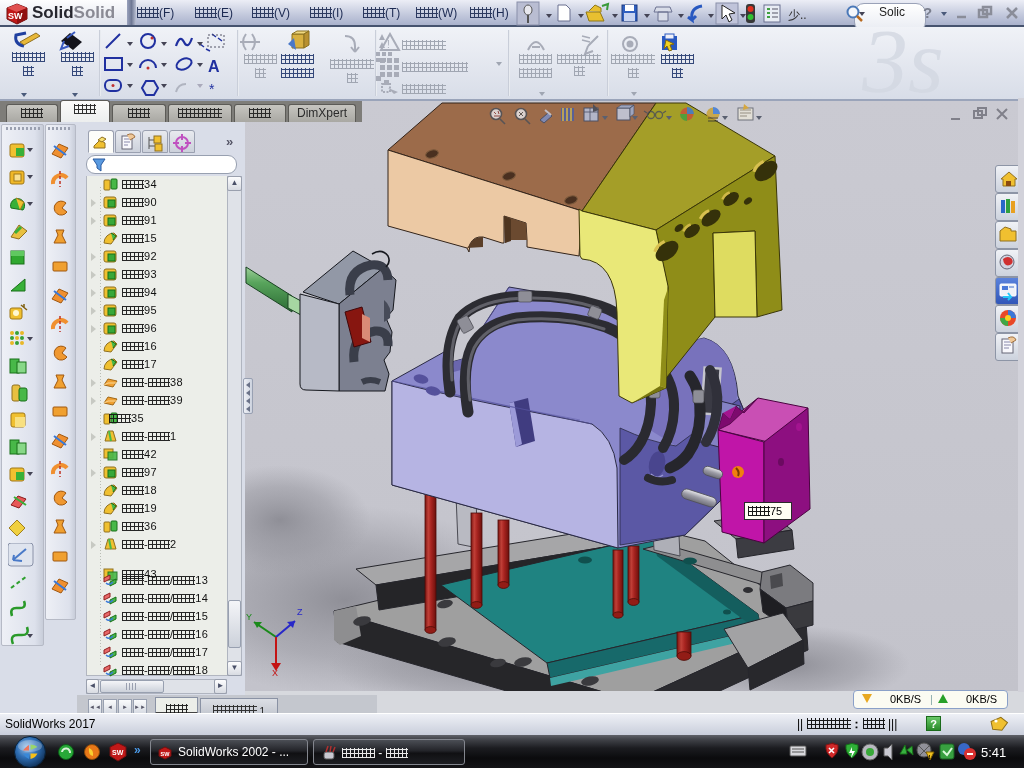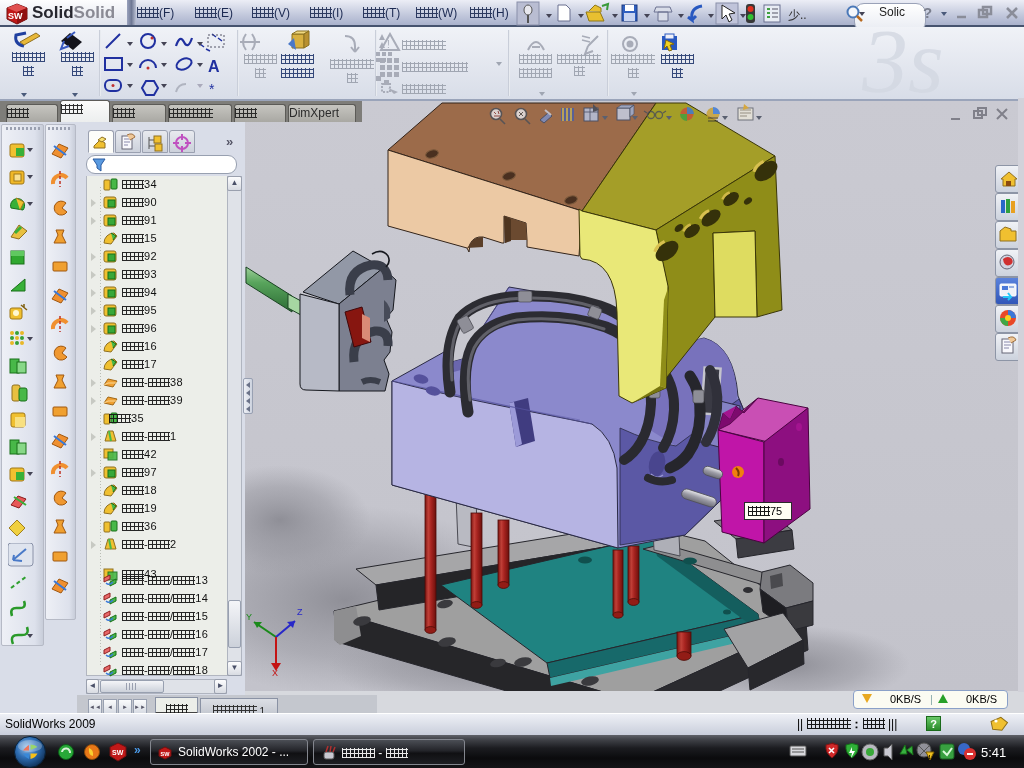--- a/index.html
+++ b/index.html
@@ -14,21 +14,21 @@
 .menu{top:5px;height:16px;font-size:13px;color:#1c2a52;}
 
 #cmd{left:0;top:27px;width:1024px;height:74px;background:linear-gradient(#f0f2f7,#d8dde8);border-bottom:2px solid #9aa4ba;}
 .cmlabel{position:absolute;font-size:12px;line-height:14px;text-align:center;color:#22386e;}
 .cmgray{color:#9aa0ac;}
 .vsep{position:absolute;width:2px;background:linear-gradient(90deg,#b9bfcd,#f8fafc);}
 .dd{position:absolute;width:0;height:0;border-left:3px solid transparent;border-right:3px solid transparent;border-top:4px solid #4a5a7a;}
 .ddg{border-top-color:#a0a6b2;}
 
 #tabrow{left:0;top:101px;width:362px;height:21px;background:#7e7d79;}
-.tab{position:absolute;top:104px;height:18px;background:linear-gradient(#c6c5c0,#a9a8a3);border:1px solid #5c5b57;border-bottom:none;border-radius:3px 3px 0 0;color:#1b1b1b;font-size:12px;text-align:left;line-height:17px;}
+.tab{position:absolute;top:104px;height:18px;background:linear-gradient(#c6c5c0,#a9a8a3);border:1px solid #5c5b57;border-bottom:none;border-radius:3px 3px 0 0;color:#1b1b1b;font-size:12px;text-align:center;line-height:17px;}
 .tabact{background:linear-gradient(#fbfbfa,#eceeee);top:100px;height:22px;z-index:3;}
 
 #leftbg{left:0;top:122px;width:77px;height:591px;background:#d9dde8;}
 .tcol{position:absolute;background:linear-gradient(90deg,#eef0f6,#dde1ec 80%,#c8cdd9);border:1px solid #b6bac6;border-radius:2px;}
 #tree{left:77px;top:122px;width:168px;height:573px;background:#d9dde8;}
 .trow{position:absolute;left:0;height:18px;font-size:11px;color:#111;white-space:nowrap;}
 .texp{position:absolute;width:0;height:0;border-top:4px solid transparent;border-bottom:4px solid transparent;border-left:5px solid #c7c9c3;}
 
 .sb{position:absolute;background:#dfe2e8;border:1px solid #b0b5c0;}
 .sbbtn{position:absolute;background:linear-gradient(#fdfdfe,#d8dbe2);border:1px solid #9aa0ae;border-radius:2px;color:#4a5068;font-size:8px;line-height:11px;text-align:center;}
@@ -894,21 +894,21 @@
 <div class="abs" style="left:155px;top:697px;width:43px;height:17px;background:#eceee9;border:1px solid #8a92a4;border-bottom:2px solid #444;text-align:center;padding-top:2px"><i class="k" style="width:22px;height:10px;color:#111;"></i></div>
 <div class="abs" style="left:200px;top:698px;width:78px;height:16px;background:linear-gradient(#dcdfe5,#c6cad2);border:1px solid #8a92a4;text-align:center;padding-top:2px"><i class="k" style="width:44px;height:10px;color:#222;"></i><span style="font-size:10px;color:#222"> 1</span></div>
 <div class="abs" style="left:853px;top:690px;width:155px;height:19px;background:#fbfbf2;border:1px solid #8aa0c8;border-radius:4px;font-size:11px;color:#000">
 <span class="abs" style="left:8px;top:3px;width:0;height:0;border-left:5px solid transparent;border-right:5px solid transparent;border-top:9px solid #e8a820"></span>
 <span class="abs" style="left:36px;top:2px">0KB/S</span>
 <span class="abs" style="left:76px;top:2px;color:#8aa">|</span>
 <span class="abs" style="left:84px;top:3px;width:0;height:0;border-left:5px solid transparent;border-right:5px solid transparent;border-bottom:9px solid #28a028"></span>
 <span class="abs" style="left:112px;top:2px">0KB/S</span>
   </div>
 <div id="status" class="abs"></div>
-<div class="abs" style="left:5px;top:717px;font-size:12px;color:#000">SolidWorks 2009</div>
+<div class="abs" style="left:5px;top:717px;font-size:12px;color:#000">SolidWorks 2017</div>
 <div class="abs" style="left:797px;top:716px;font-size:12px;color:#000">|| <i class="k" style="width:44px;height:11px;color:#000;"></i><span style="font-weight:bold">：</span><i class="k" style="width:22px;height:11px;color:#000;"></i> |||</div>
 <div class="abs" style="left:926px;top:716px;width:15px;height:15px;background:linear-gradient(#68c868,#2a8a2a);border:1px solid #1a6a1a;color:#fff;font-size:11px;font-weight:bold;text-align:center;line-height:14px">?</div>
 <svg class="abs" style="left:988px;top:714px" width="22" height="19" viewBox="0 0 22 19">
 <path d="M3,10 l8,-7 l8,3 l-3,9 l-9,2 Z" fill="#f0c030" stroke="#907018" transform="rotate(18 11 9)"></path>
 <circle cx="8" cy="7" r="1.6" fill="#fff"></circle>
   </svg>
 <div id="taskbar" class="abs"></div>
 <svg class="abs" style="left:8px;top:736px" width="46" height="32" viewBox="0 0 46 32">
 <defs>
       <radialGradient id="orb" cx=".4" cy=".35" r=".75">

